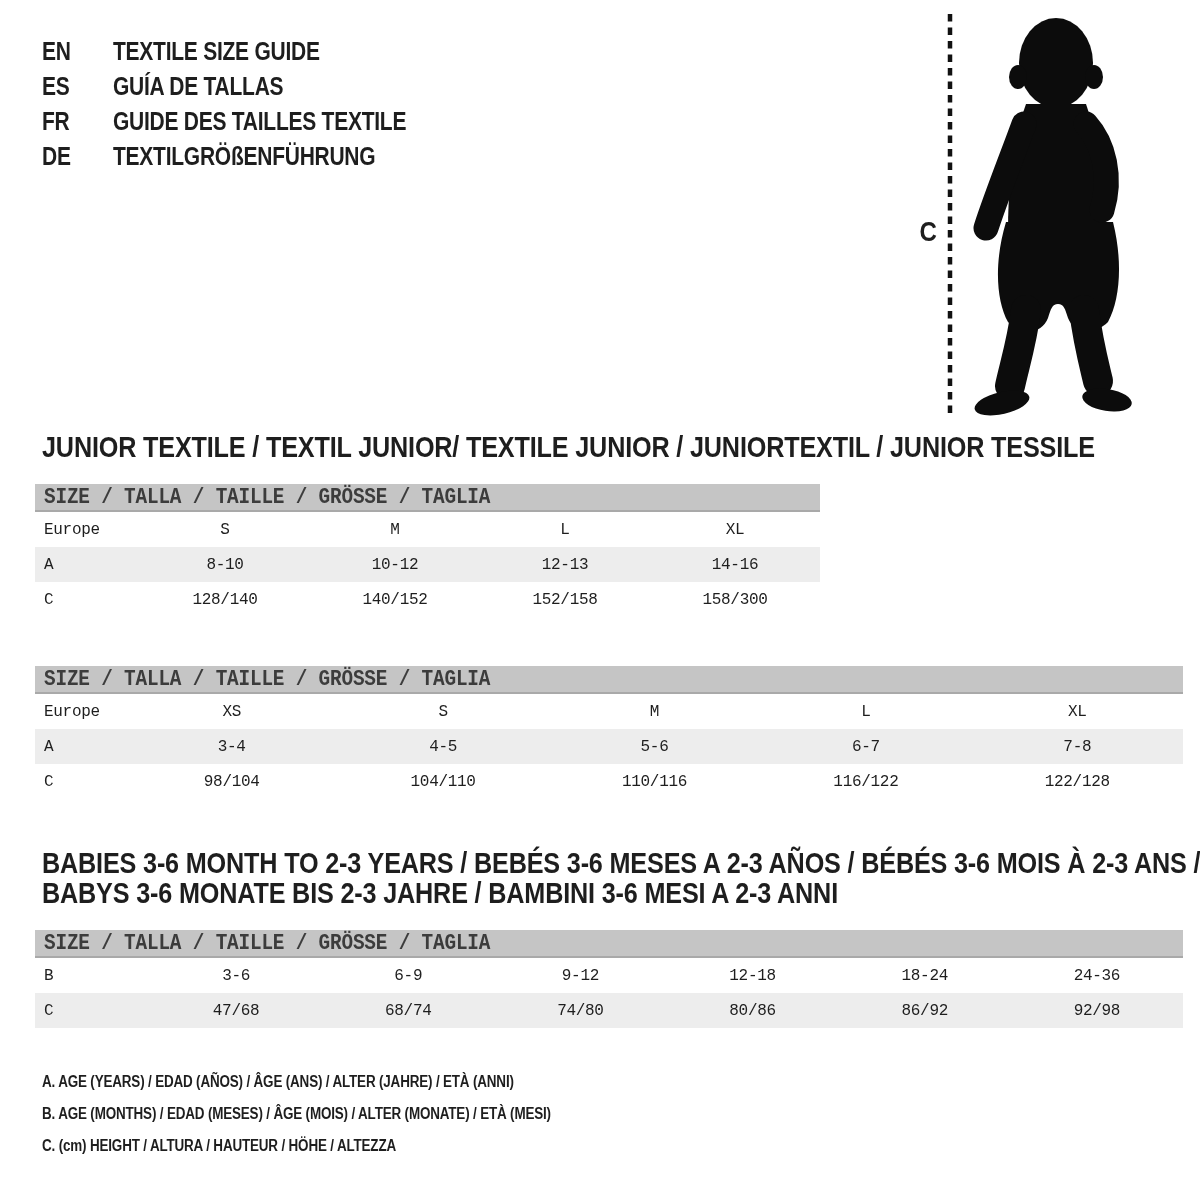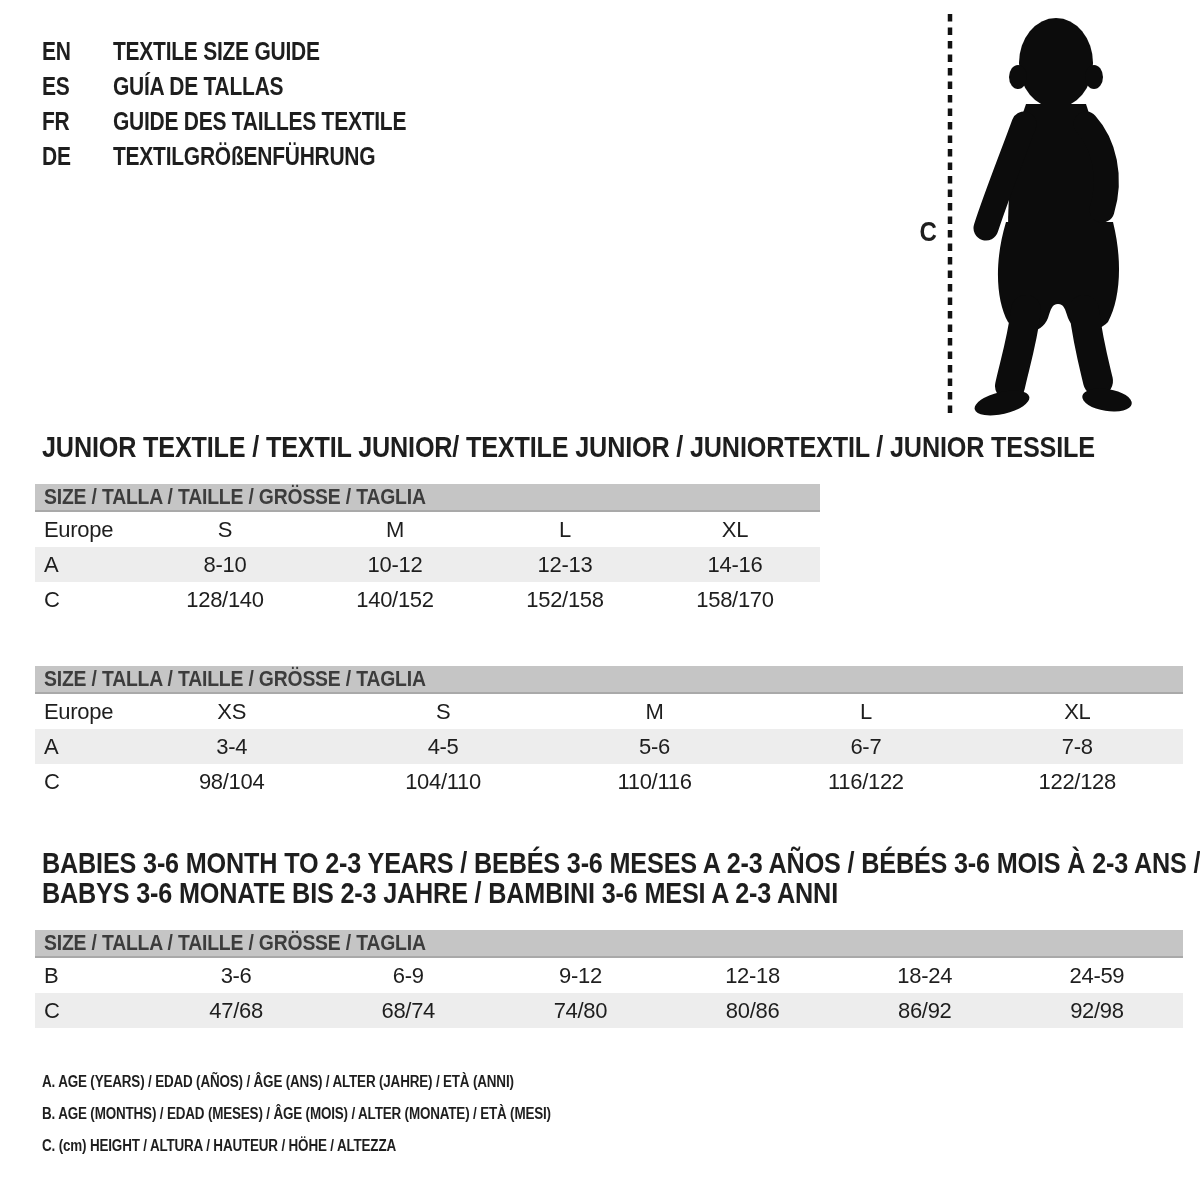--- a/index.html
+++ b/index.html
@@ -22,30 +22,30 @@
   #fig-silhouette{position:absolute;left:962px;top:12px;}
 
   
   .section{position:absolute;}
   #sec-junior{left:35px;top:434px;width:785px;}
   #sec-children{left:35px;top:638px;width:1148px;}
   #sec-babies{left:35px;top:848px;width:1148px;}
   .sec-title{padding-left:7px;font-size:30px;font-weight:700;line-height:26px;letter-spacing:-0.2px;}
   #sec-babies .sec-title{line-height:30px;}
 
-  .table{margin-top:24px;}
+  .table{margin-top:24px;font-family:Liberation Mono, monospace;}
   #sec-children .table{margin-top:28px;}
   #sec-babies .table{margin-top:22px;}
 
   .t-head{
     height:28px;background:#c5c5c5;border-bottom:2px solid #a9a9a9;
     display:flex;align-items:center;padding-left:9px;box-sizing:border-box;
     font-size:22px;font-weight:700;color:#3c3c3c;letter-spacing:-0.2px;
   }
-  .t-row{height:35px;display:grid;align-items:center;font-size:22px;letter-spacing:-0.3px;}
+  .t-row{height:35px;display:grid;align-items:center;font-size:16px;letter-spacing:-0.3px;}
   .t-row:nth-child(3){background:#ededed;}
   .t-label{padding-left:9px;}
   .t-cell{text-align:center;}
 
   
   #legend{position:absolute;left:42px;top:1066px;}
   .legend-line{height:32px;display:flex;align-items:center;font-size:16px;font-weight:700;letter-spacing:-0.2px;}
 </style>
 </head>
 <body>
@@ -117,21 +117,21 @@
         <div class="t-cell">8-10</div>
         <div class="t-cell">10-12</div>
         <div class="t-cell">12-13</div>
         <div class="t-cell">14-16</div>
       </div>
       <div class="t-row" style="grid-template-columns: 105px repeat(4, 1fr);">
         <div class="t-label">C</div>
         <div class="t-cell">128/140</div>
         <div class="t-cell">140/152</div>
         <div class="t-cell">152/158</div>
-        <div class="t-cell">158/170</div>
+        <div class="t-cell">158/300</div>
       </div>
     </div>
 </section>
 
 <section class="section" id="sec-children">
   <div class="table">
       <div class="t-head">
         <span class="cond" style="transform: scaleX(0.88);">SIZE / TALLA / TAILLE / GRÖSSE / TAGLIA</span>
       </div>
       <div class="t-row" style="grid-template-columns: 91px repeat(5, 1fr);">
@@ -170,21 +170,21 @@
       <div class="t-head">
         <span class="cond" style="transform: scaleX(0.88);">SIZE / TALLA / TAILLE / GRÖSSE / TAGLIA</span>
       </div>
       <div class="t-row" style="grid-template-columns: 115px repeat(6, 1fr);">
         <div class="t-label">B</div>
         <div class="t-cell">3-6</div>
         <div class="t-cell">6-9</div>
         <div class="t-cell">9-12</div>
         <div class="t-cell">12-18</div>
         <div class="t-cell">18-24</div>
-        <div class="t-cell">24-59</div>
+        <div class="t-cell">24-36</div>
       </div>
       <div class="t-row" style="grid-template-columns: 115px repeat(6, 1fr);">
         <div class="t-label">C</div>
         <div class="t-cell">47/68</div>
         <div class="t-cell">68/74</div>
         <div class="t-cell">74/80</div>
         <div class="t-cell">80/86</div>
         <div class="t-cell">86/92</div>
         <div class="t-cell">92/98</div>
       </div>

